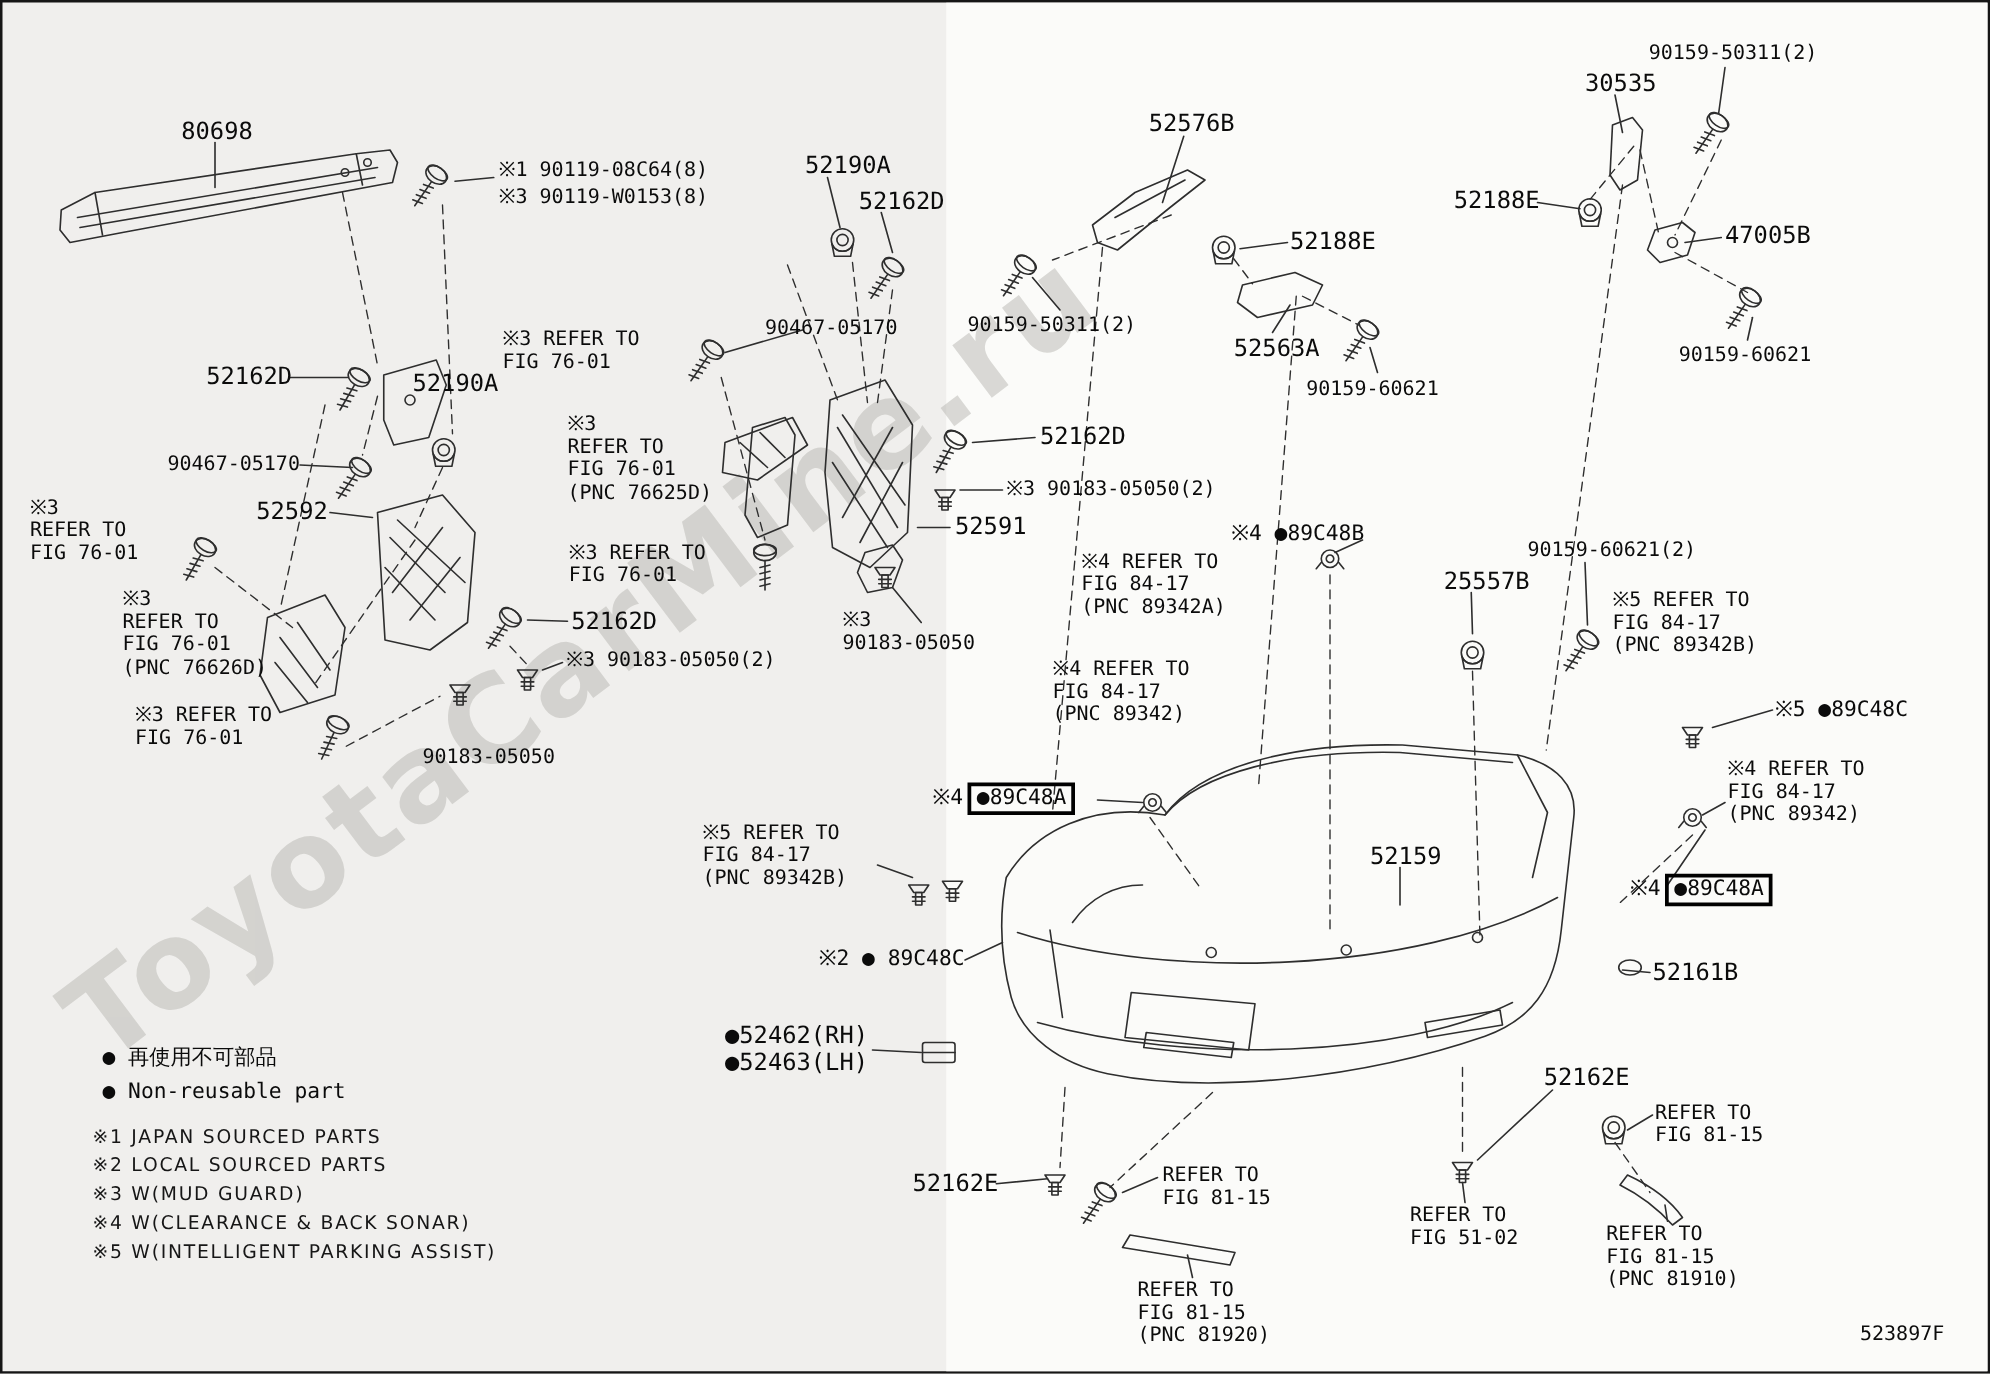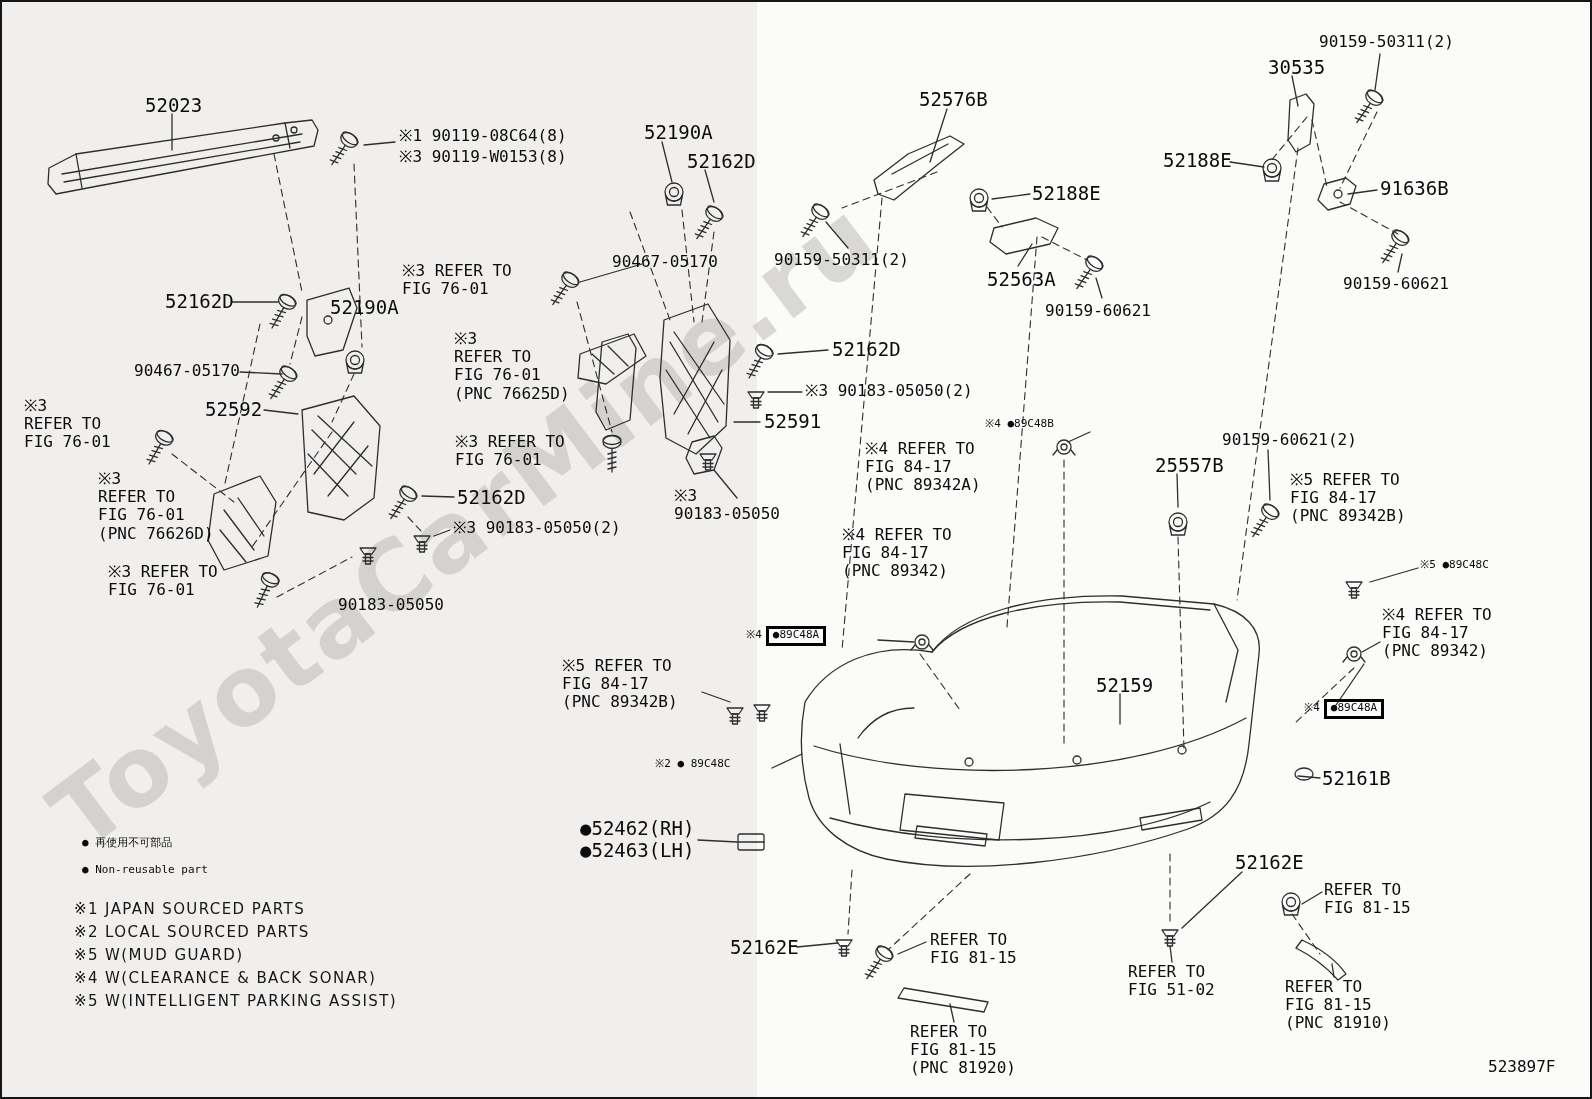--- a/index.html
+++ b/index.html
@@ -9,21 +9,21 @@
   .right-band{position:absolute;left:755px;top:0;width:837px;height:1099px;background:#fbfbf9;z-index:0;}
   .watermark{position:absolute;left:28px;top:780px;transform:rotate(-37deg);transform-origin:0 0;
              font-family:"DejaVu Sans",sans-serif;font-size:96px;font-weight:bold;
              color:#b8b7b2;opacity:.5;letter-spacing:3px;white-space:nowrap;z-index:1;}
   svg.art{position:absolute;left:0;top:0;z-index:2;}
   .art path,.art line,.art polyline,.art polygon,.art circle,.art ellipse,.art rect{
       fill:none;stroke:#2e2e2e;stroke-width:1.3;stroke-linecap:round;stroke-linejoin:round;}
   .art g.dash line{stroke-dasharray:7 5;stroke-width:1.1;}
   .label{position:absolute;z-index:3;color:#0b0b0b;white-space:pre-line;line-height:1.14;font-size:16px;}
   .pn{font-size:19px;}
-  .mdl{font-size:11px;}
+  .mdl{font-size:17px;}
   .boxed{border:3px solid #000;padding:0 4px 1px 4px;display:inline-block;margin-left:4px;}
   .legend-note{position:absolute;z-index:3;font-family:"DejaVu Sans",sans-serif;font-size:15px;
                letter-spacing:1.4px;color:#161616;white-space:pre;}
 </style>
 </head>
 <body>
 
 <div class="stage">
   <div class="right-band"></div>
   <div class="watermark">ToyotaCarMine.ru</div>
@@ -238,31 +238,31 @@
       <line x1="1240" y1="870" x2="1180" y2="926"></line>
       <line x1="795" y1="945" x2="836" y2="941"></line>
       <line x1="924" y1="940" x2="896" y2="952"></line>
       <line x1="1320" y1="890" x2="1300" y2="902"></line>
       <line x1="1170" y1="960" x2="1168" y2="944"></line>
       <line x1="1332" y1="975" x2="1330" y2="962"></line>
       <line x1="952" y1="1020" x2="948" y2="1002"></line>
     </g>
   </svg>
 
-  <div class="label pn" style="left:143px;top:93px">52023</div>
+  <div class="label pn" style="left:143px;top:93px">80698</div>
   <div class="label" style="left:397px;top:125px">※1 90119-08C64(8)</div>
   <div class="label" style="left:397px;top:146px">※3 90119-W0153(8)</div>
   <div class="label pn" style="left:642px;top:120px">52190A</div>
   <div class="label pn" style="left:685px;top:149px">52162D</div>
   <div class="label pn" style="left:917px;top:87px">52576B</div>
   <div class="label" style="left:1317px;top:31px">90159-50311(2)</div>
   <div class="label pn" style="left:1266px;top:55px">30535</div>
   <div class="label pn" style="left:1161px;top:148px">52188E</div>
   <div class="label pn" style="left:1030px;top:181px">52188E</div>
-  <div class="label pn" style="left:1378px;top:176px">91636B</div>
+  <div class="label pn" style="left:1378px;top:176px">47005B</div>
   <div class="label" style="left:772px;top:249px">90159-50311(2)</div>
   <div class="label pn" style="left:985px;top:267px">52563A</div>
   <div class="label" style="left:1043px;top:300px">90159-60621</div>
   <div class="label" style="left:1341px;top:273px">90159-60621</div>
   <div class="label" style="left:610px;top:251px">90467-05170</div>
   <div class="label" style="left:400px;top:260px">※3 REFER TO
 FIG 76-01</div>
   <div class="label pn" style="left:163px;top:289px">52162D</div>
   <div class="label pn" style="left:328px;top:295px">52190A</div>
   <div class="label" style="left:452px;top:328px">※3
@@ -332,18 +332,18 @@
 FIG 81-15
 (PNC 81910)</div>
   <div class="label" style="left:908px;top:1021px">REFER TO
 FIG 81-15
 (PNC 81920)</div>
 
   <div class="label mdl" style="left:80px;top:835px">● 再使用不可部品</div>
   <div class="label mdl" style="left:80px;top:862px">● Non-reusable part</div>
   <div class="legend-note" style="left:72px;top:898px">※1 JAPAN SOURCED PARTS</div>
   <div class="legend-note" style="left:72px;top:921px">※2 LOCAL SOURCED PARTS</div>
-  <div class="legend-note" style="left:72px;top:944px">※5 W(MUD GUARD)</div>
+  <div class="legend-note" style="left:72px;top:944px">※3 W(MUD GUARD)</div>
   <div class="legend-note" style="left:72px;top:967px">※4 W(CLEARANCE &amp; BACK SONAR)</div>
   <div class="legend-note" style="left:72px;top:990px">※5 W(INTELLIGENT PARKING ASSIST)</div>
 
   <div class="label" style="left:1486px;top:1056px">523897F</div>
 </div>
 
 </body></html>

